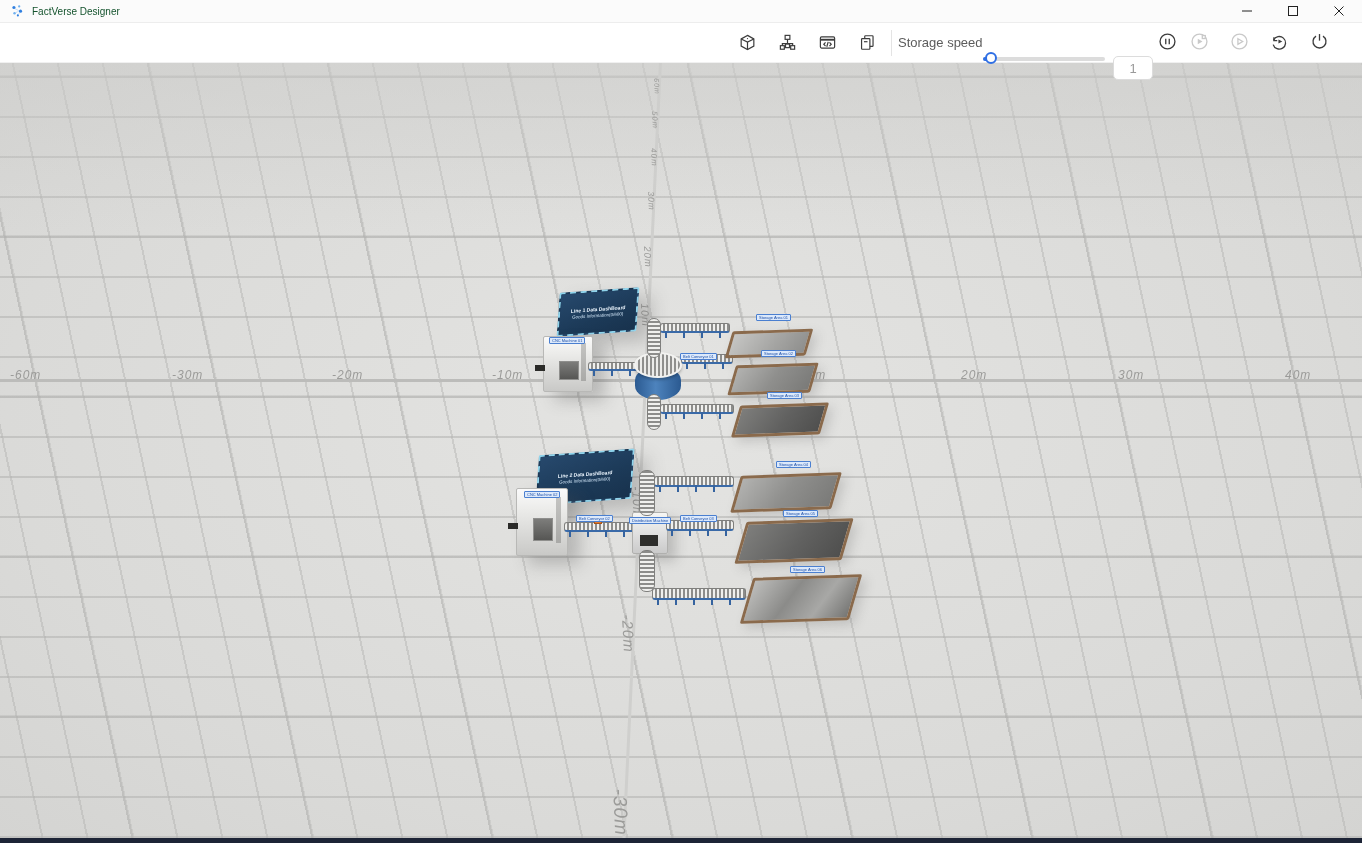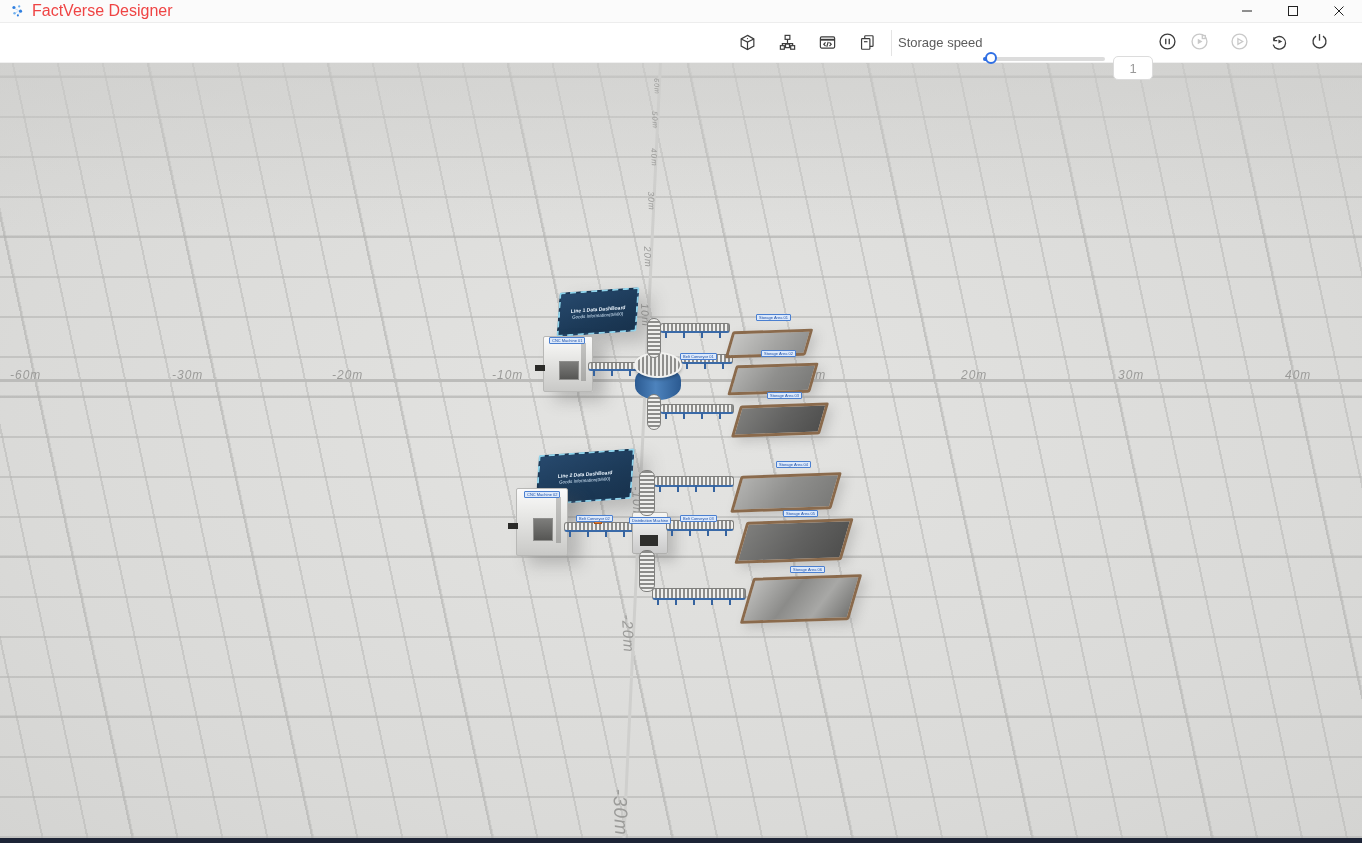--- a/index.html
+++ b/index.html
@@ -8,21 +8,21 @@
     font-family:"Liberation Sans",sans-serif;background:#dcdcda;
     -webkit-font-smoothing:antialiased;
   }
   
   .titlebar{
     position:absolute;left:0;top:0;width:1362px;height:22px;
     background:#fbfbfb;border-bottom:1px solid #ededed;
     display:flex;align-items:center;z-index:30;
   }
   .app-icon{width:14px;height:14px;margin:0 8px 0 10px;}
-  .title-text{font-size:16px;color:#ef4444;}
+  .title-text{font-size:10px;color:#14532d;}
   .win-controls{position:absolute;right:0;top:0;height:22px;display:flex;}
   .win-btn{width:46px;height:22px;display:flex;align-items:center;justify-content:center;color:#222;cursor:default;}
   .win-btn svg{display:block;}
   
   .toolbar{
     position:absolute;left:0;top:22px;width:1362px;height:40px;
     background:#ffffff;border-bottom:1px solid #f0f0f0;z-index:29;
   }
   .tool-btn{
     position:absolute;width:28px;height:28px;top:6px;

